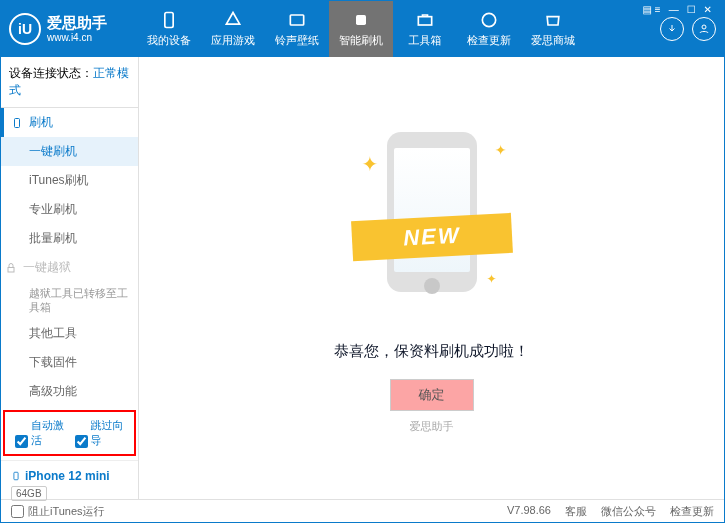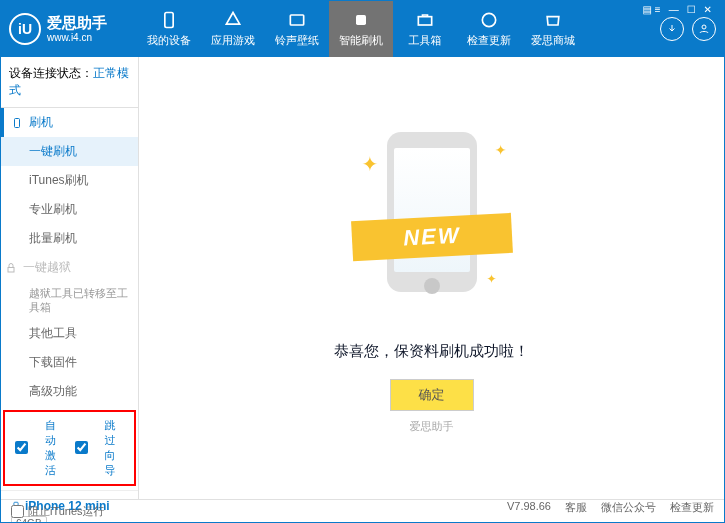--- a/index.html
+++ b/index.html
@@ -28,41 +28,41 @@
     .status-normal { color: #0a7aca; }
     
     .side-group { padding: 6px 4px; color: #555; cursor: pointer; display: flex; align-items: center; gap: 6px; }
     .side-group.open { color: #0a7aca; border-left: 3px solid #0a7aca; padding-left: 7px; }
     .side-group.locked { color: #bbb; }
     .side-sub { padding: 6px 10px 6px 28px; color: #666; cursor: pointer; }
     .side-sub.active { background: #e6f2fb; color: #0a7aca; }
     .side-note { font-size: 11px; color: #999; padding: 4px 10px 4px 28px; line-height: 1.3; }
     
     .checkbox-row { display: flex; gap: 10px; padding: 6px 10px; border-top: 1px solid #eee; border: 2px solid red; margin: 4px 2px; }
-    .checkbox-row label { color: #0a7aca; font-size: 11px; cursor: pointer; display: flex; align-items: center; gap: 17px; }
+    .checkbox-row label { color: #0a7aca; font-size: 11px; cursor: pointer; display: flex; align-items: flex-end; gap: 3px; }
     .checkbox-row input { accent-color: #0a7aca; }
     
     .device-info { padding: 8px 10px; border-top: 1px solid #eee; }
     .device-name { color: #0a7aca; font-size: 12px; font-weight: bold; display: flex; align-items: center; gap: 4px; }
     .device-badge { display: inline-block; border: 1px solid #ccc; border-radius: 2px; padding: 1px 4px; font-size: 10px; color: #666; margin-top: 3px; }
     
     .content { flex: 1; display: flex; flex-direction: column; align-items: center; justify-content: center; }
     
     .phone-illustration { width: 140px; height: 200px; position: relative; margin-bottom: 20px; }
     .phone-body { position: absolute; left: 25px; top: 10px; width: 90px; height: 160px; background: #e0e0e0; border-radius: 14px; }
     .phone-screen { position: absolute; left: 32px; top: 26px; width: 76px; height: 124px; background: linear-gradient(#fff,#eef6fb); border-radius: 2px; }
     .phone-home { position: absolute; left: 62px; top: 156px; width: 16px; height: 16px; background: #c8c8c8; border-radius: 50%; }
     .banner { position: absolute; left: -10px; top: 95px; width: 160px; height: 40px; background: #f9c330; transform: rotate(-3deg); display: flex; align-items: center; justify-content: center; font-weight: 900; font-size: 22px; color: #fff; letter-spacing: 2px; font-style: italic; }
     .sparkle { position: absolute; font-size: 20px; color: #f9c330; }
     
     .success-text { font-size: 15px; color: #0f172a; margin-bottom: 18px; }
-    .ok-btn { padding: 6px 28px; border: 1px solid #ccc; background: #fde047; font-size: 13px; color: #555; cursor: pointer; margin-bottom: 8px; }
+    .ok-btn { padding: 6px 28px; border: 1px solid #ccc; background: #fca5a5; font-size: 13px; color: #555; cursor: pointer; margin-bottom: 8px; }
     .view-log { font-size: 11px; color: #aaa; cursor: pointer; }
     
-    .footer { height: 24px; border-top: 1px solid #e0e0e0; display: flex; padding: 0 10px; font-size: 11px; color: #666; justify-content: space-between; }
+    .footer { height: 24px; border-top: 1px solid #e0e0e0; display: flex; align-items: center; padding: 0 10px; font-size: 11px; color: #666; justify-content: space-between; }
     .footer-right { display: flex; gap: 14px; }
     .footer-right span { cursor: pointer; }
     .footer label { display: flex; align-items: center; gap: 4px; cursor: pointer; }
   </style>
 </head>
 <body>
 
 <div class="header">
   <div class="logo">
     <div class="logo-icon">iU</div>

